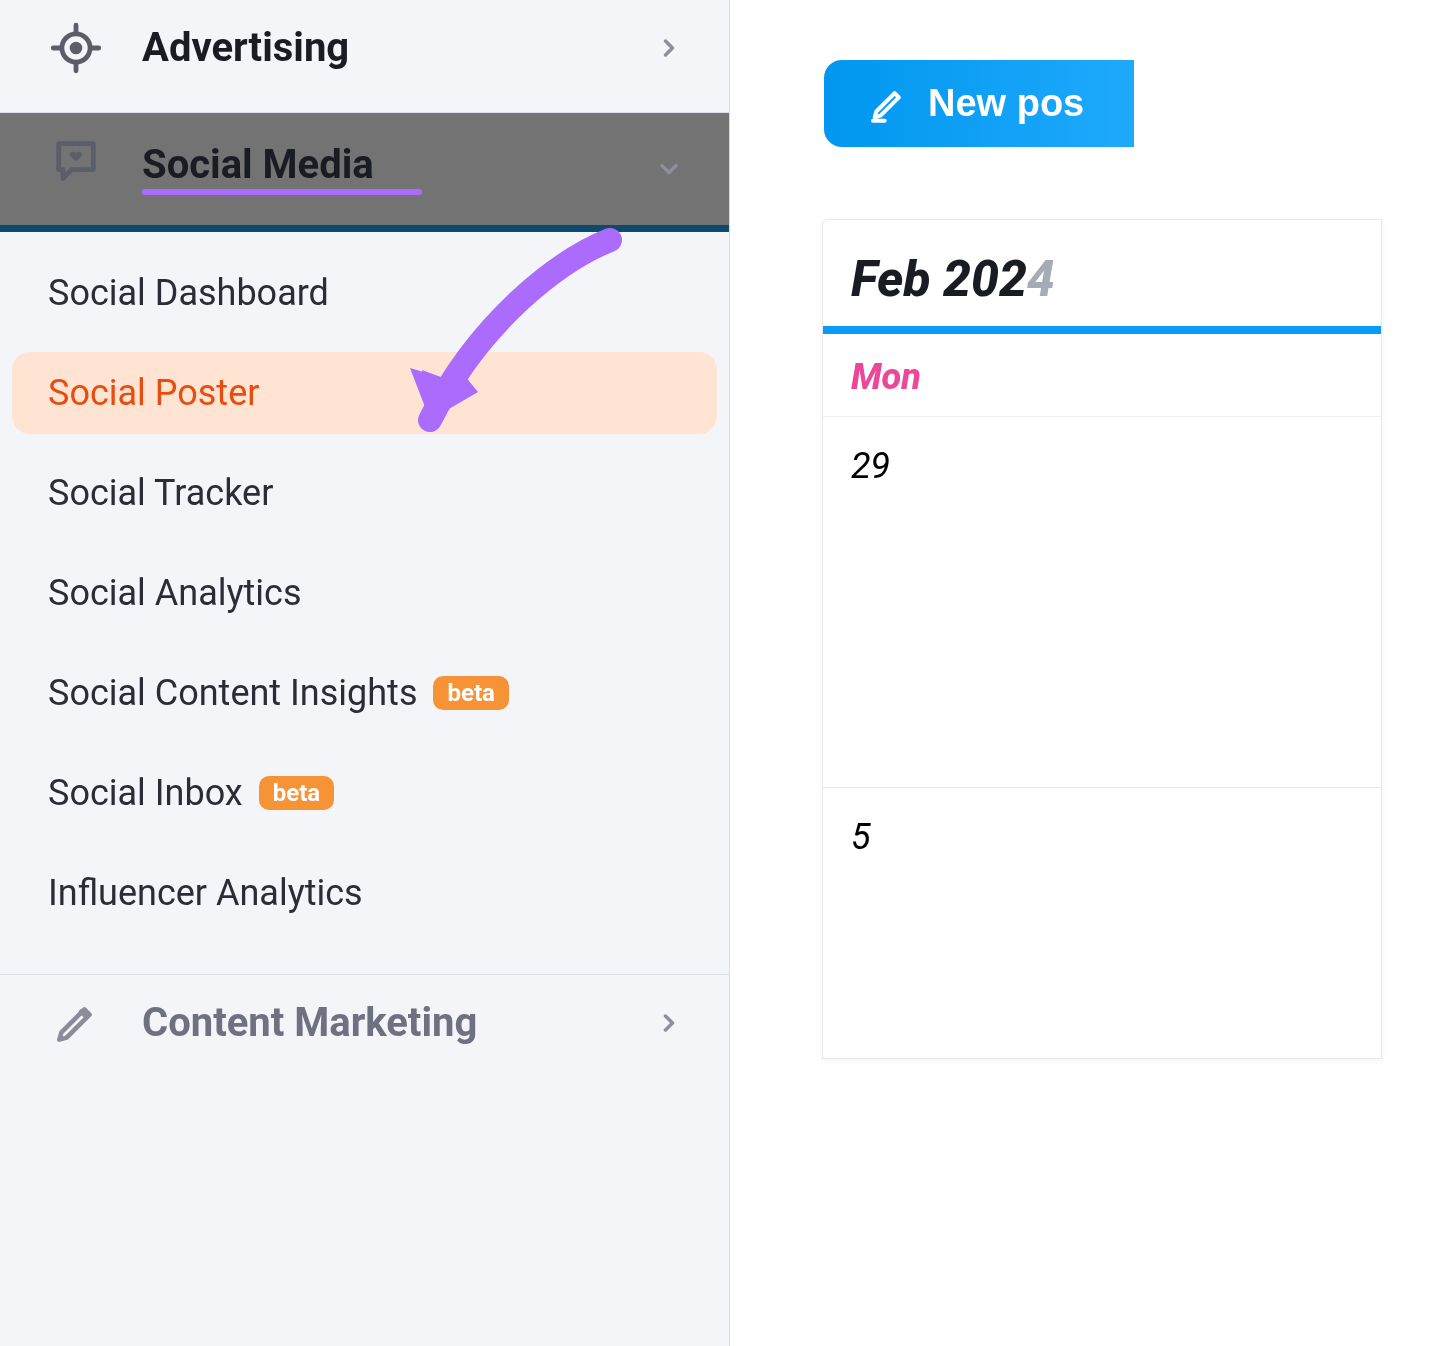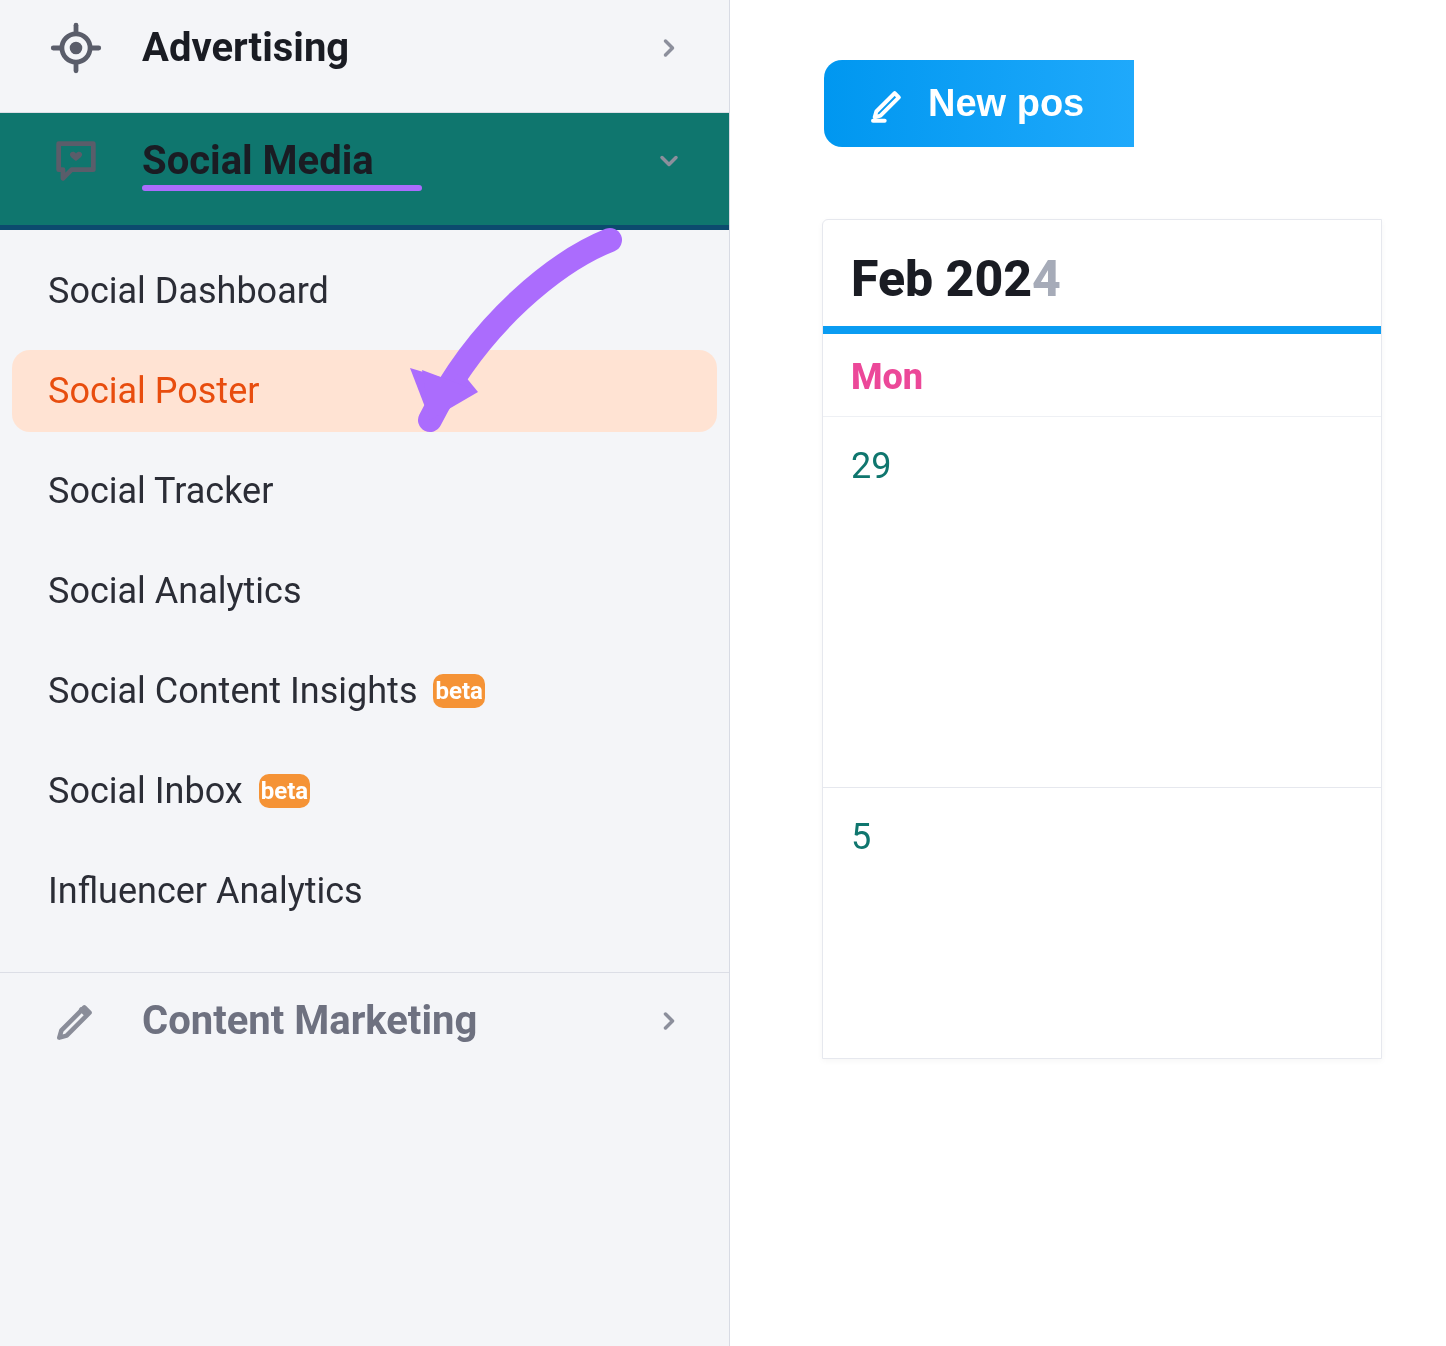--- a/index.html
+++ b/index.html
@@ -30,22 +30,23 @@
     align-items: center;
     padding: 20px 40px 36px 48px;
     gap: 38px;
     cursor: pointer;
   }
   .section-row.advertising {
     background: #f4f5f8;
     border-bottom: 1px solid #dcdee6;
   }
   .section-row.social-media {
-    background: #0f766e;
-    border-bottom: 5px solid #0c4a6e;
+    background: #737373;
+    border-bottom: 7px solid #0c4a6e;
+    align-items: flex-end;
   }
   .section-row.content-marketing {
     border-top: 1px solid #dcdee6;
     background: #f4f5f8;
   }
   .section-icon {
     width: 56px;
     height: 56px;
     display: flex;
     align-items: center;
@@ -102,21 +103,21 @@
     color: #e84d0e;
   }
   .beta-badge {
     display: inline-flex;
     align-items: center;
     justify-content: center;
     background: #f59336;
     color: #fff;
     font-size: 24px;
     font-weight: 700;
-    padding: 4px 2px;
+    padding: 4px 14px;
     border-radius: 10px;
     line-height: 1.1;
   }
 
   
   .main {
     flex: 1;
     background: #fff;
     padding: 60px 0 0 92px;
     position: relative;
@@ -139,20 +140,21 @@
   }
   .new-post-btn .pencil-icon { display:flex; }
 
   .calendar-card {
     background: #fff;
     border: 1px solid #e6e8ee;
     border-radius: 6px 0 0 0;
     width: 560px;
     box-shadow: 0 2px 6px rgba(0,0,0,0.04);
     overflow: visible;
+    font-style: italic;
   }
   .calendar-title {
     font-size: 50px;
     font-weight: 800;
     color: #1a1c23;
     padding: 30px 28px 18px 28px;
   }
   .calendar-title .faded { color: #a6abb8; }
   .tab-strip {
     height: 8px;
@@ -171,21 +173,21 @@
     padding: 22px 28px 18px 28px;
     font-size: 36px;
     font-weight: 800;
     color: #ec4899;
     border-bottom: 1px solid #eef0f4;
   }
   .day-cell {
     padding: 28px 28px 300px 28px;
     font-size: 36px;
     font-weight: 450;
-    color: #0f766e;
+    color: #000000;
     border-bottom: 1px solid #e6e8ee;
   }
   .day-cell.last { border-bottom: none; padding-bottom: 200px; }
 
   
   .annotation-arrow {
     position: absolute;
     left: 390px;
     top: 220px;
     width: 260px;

